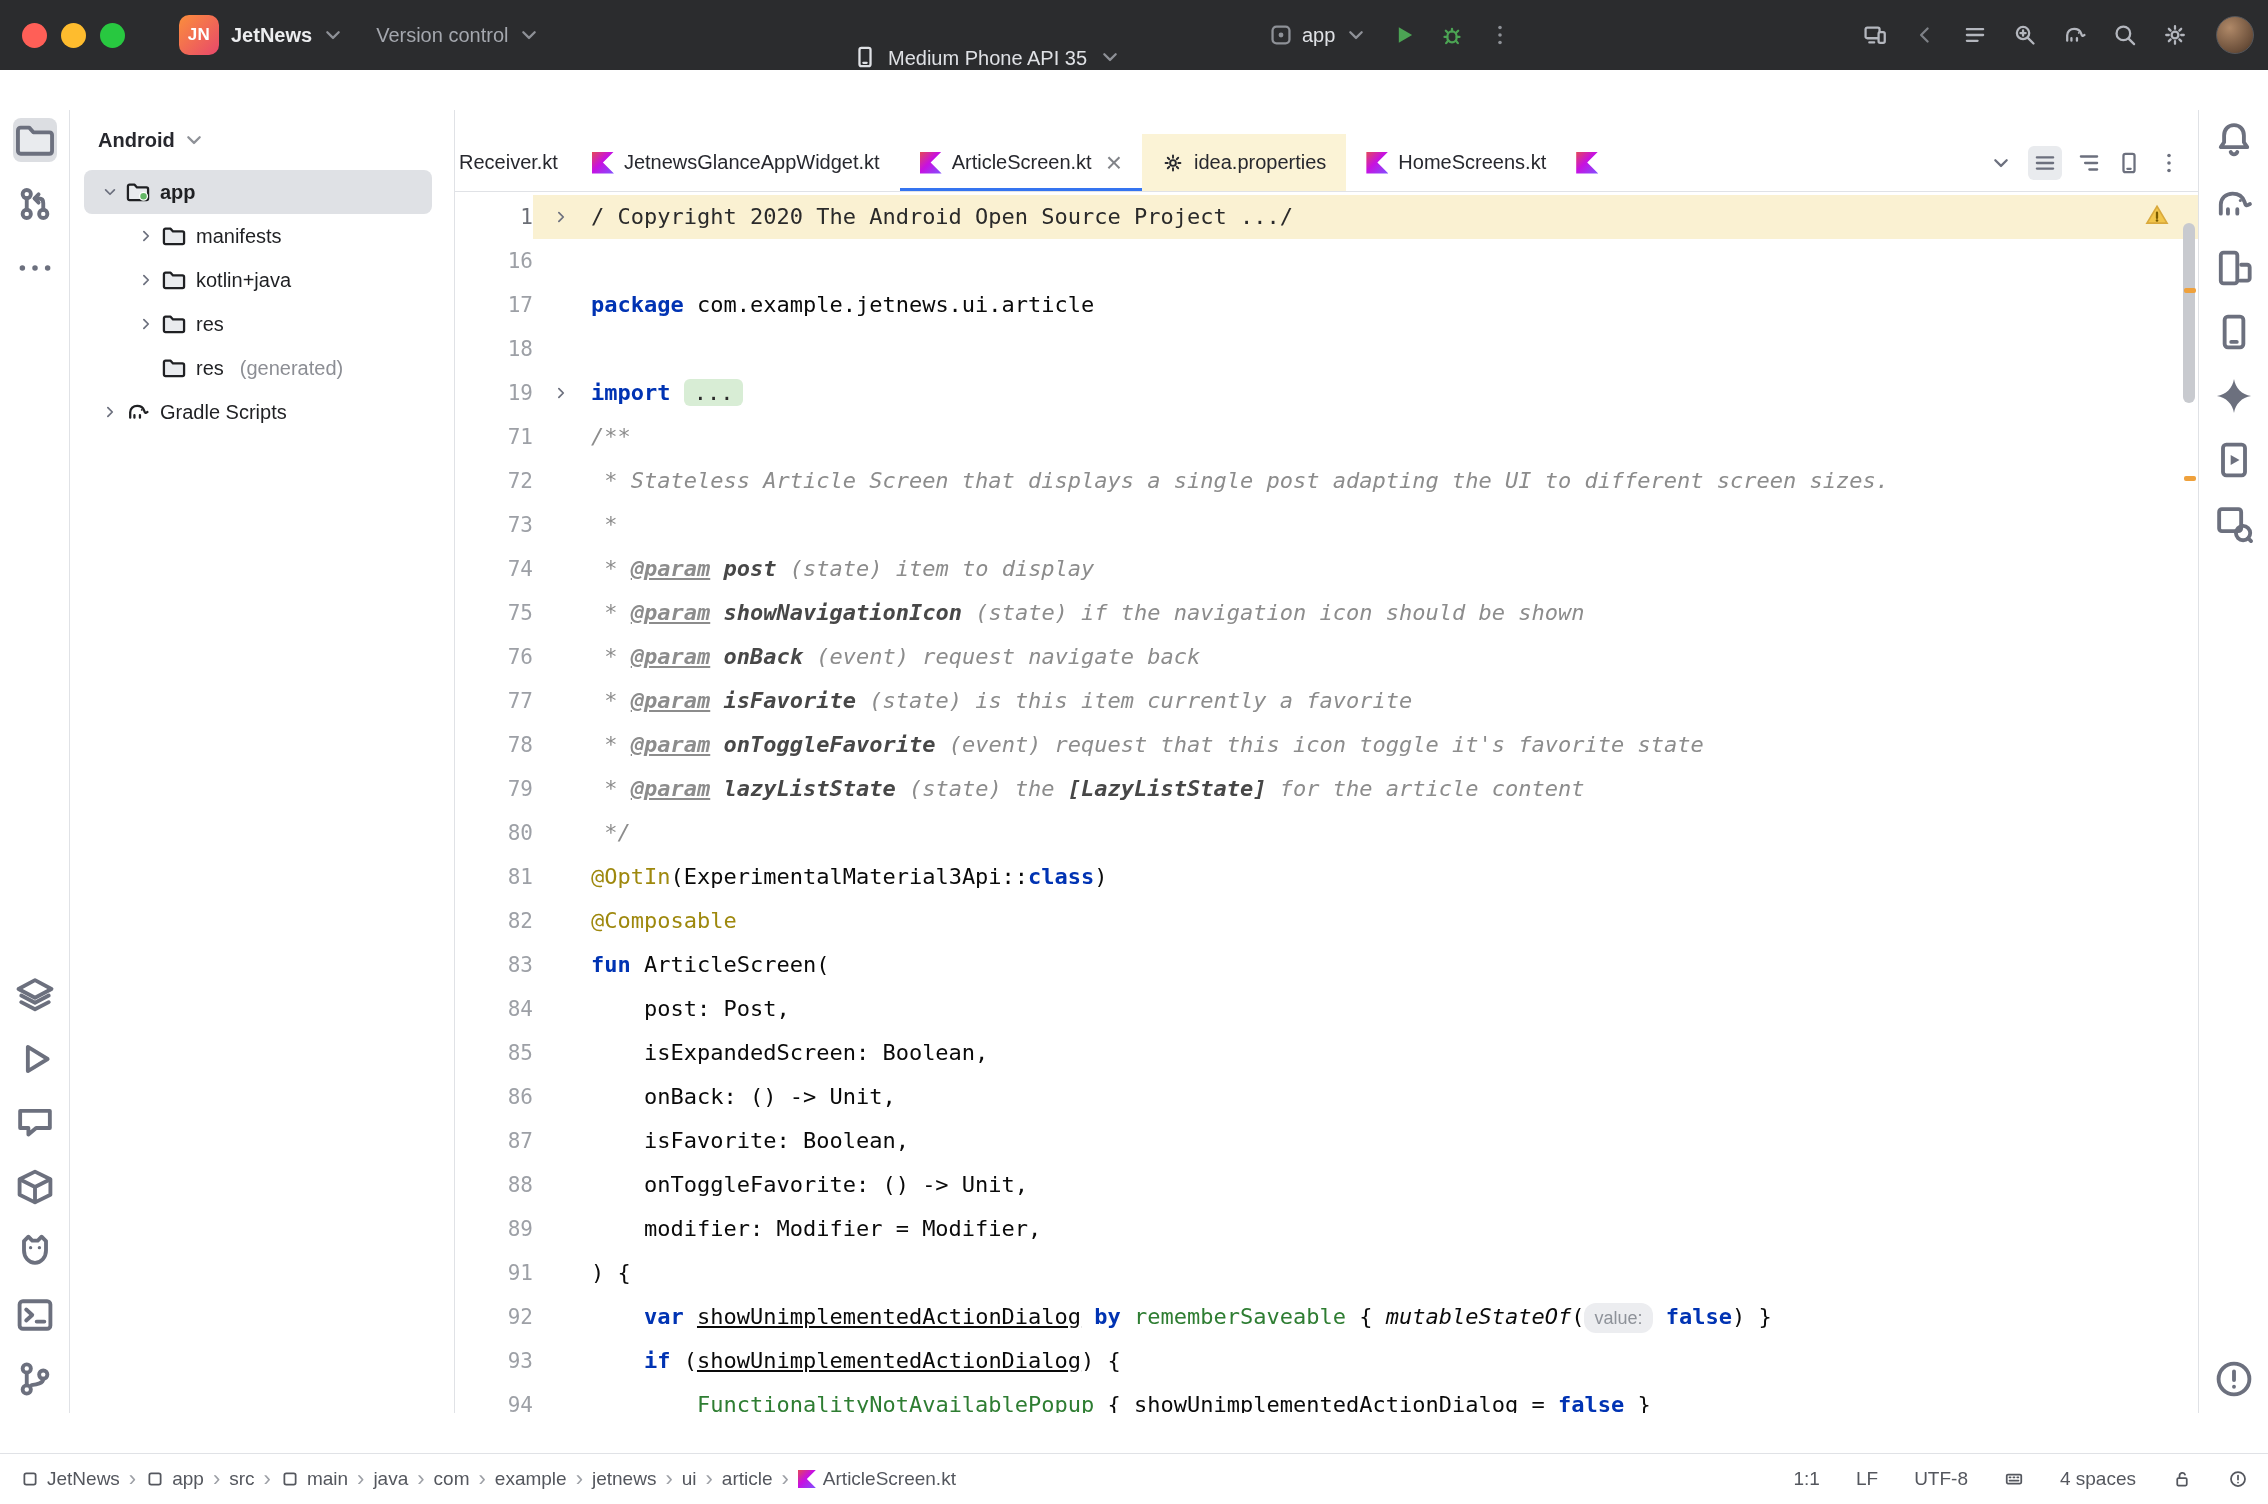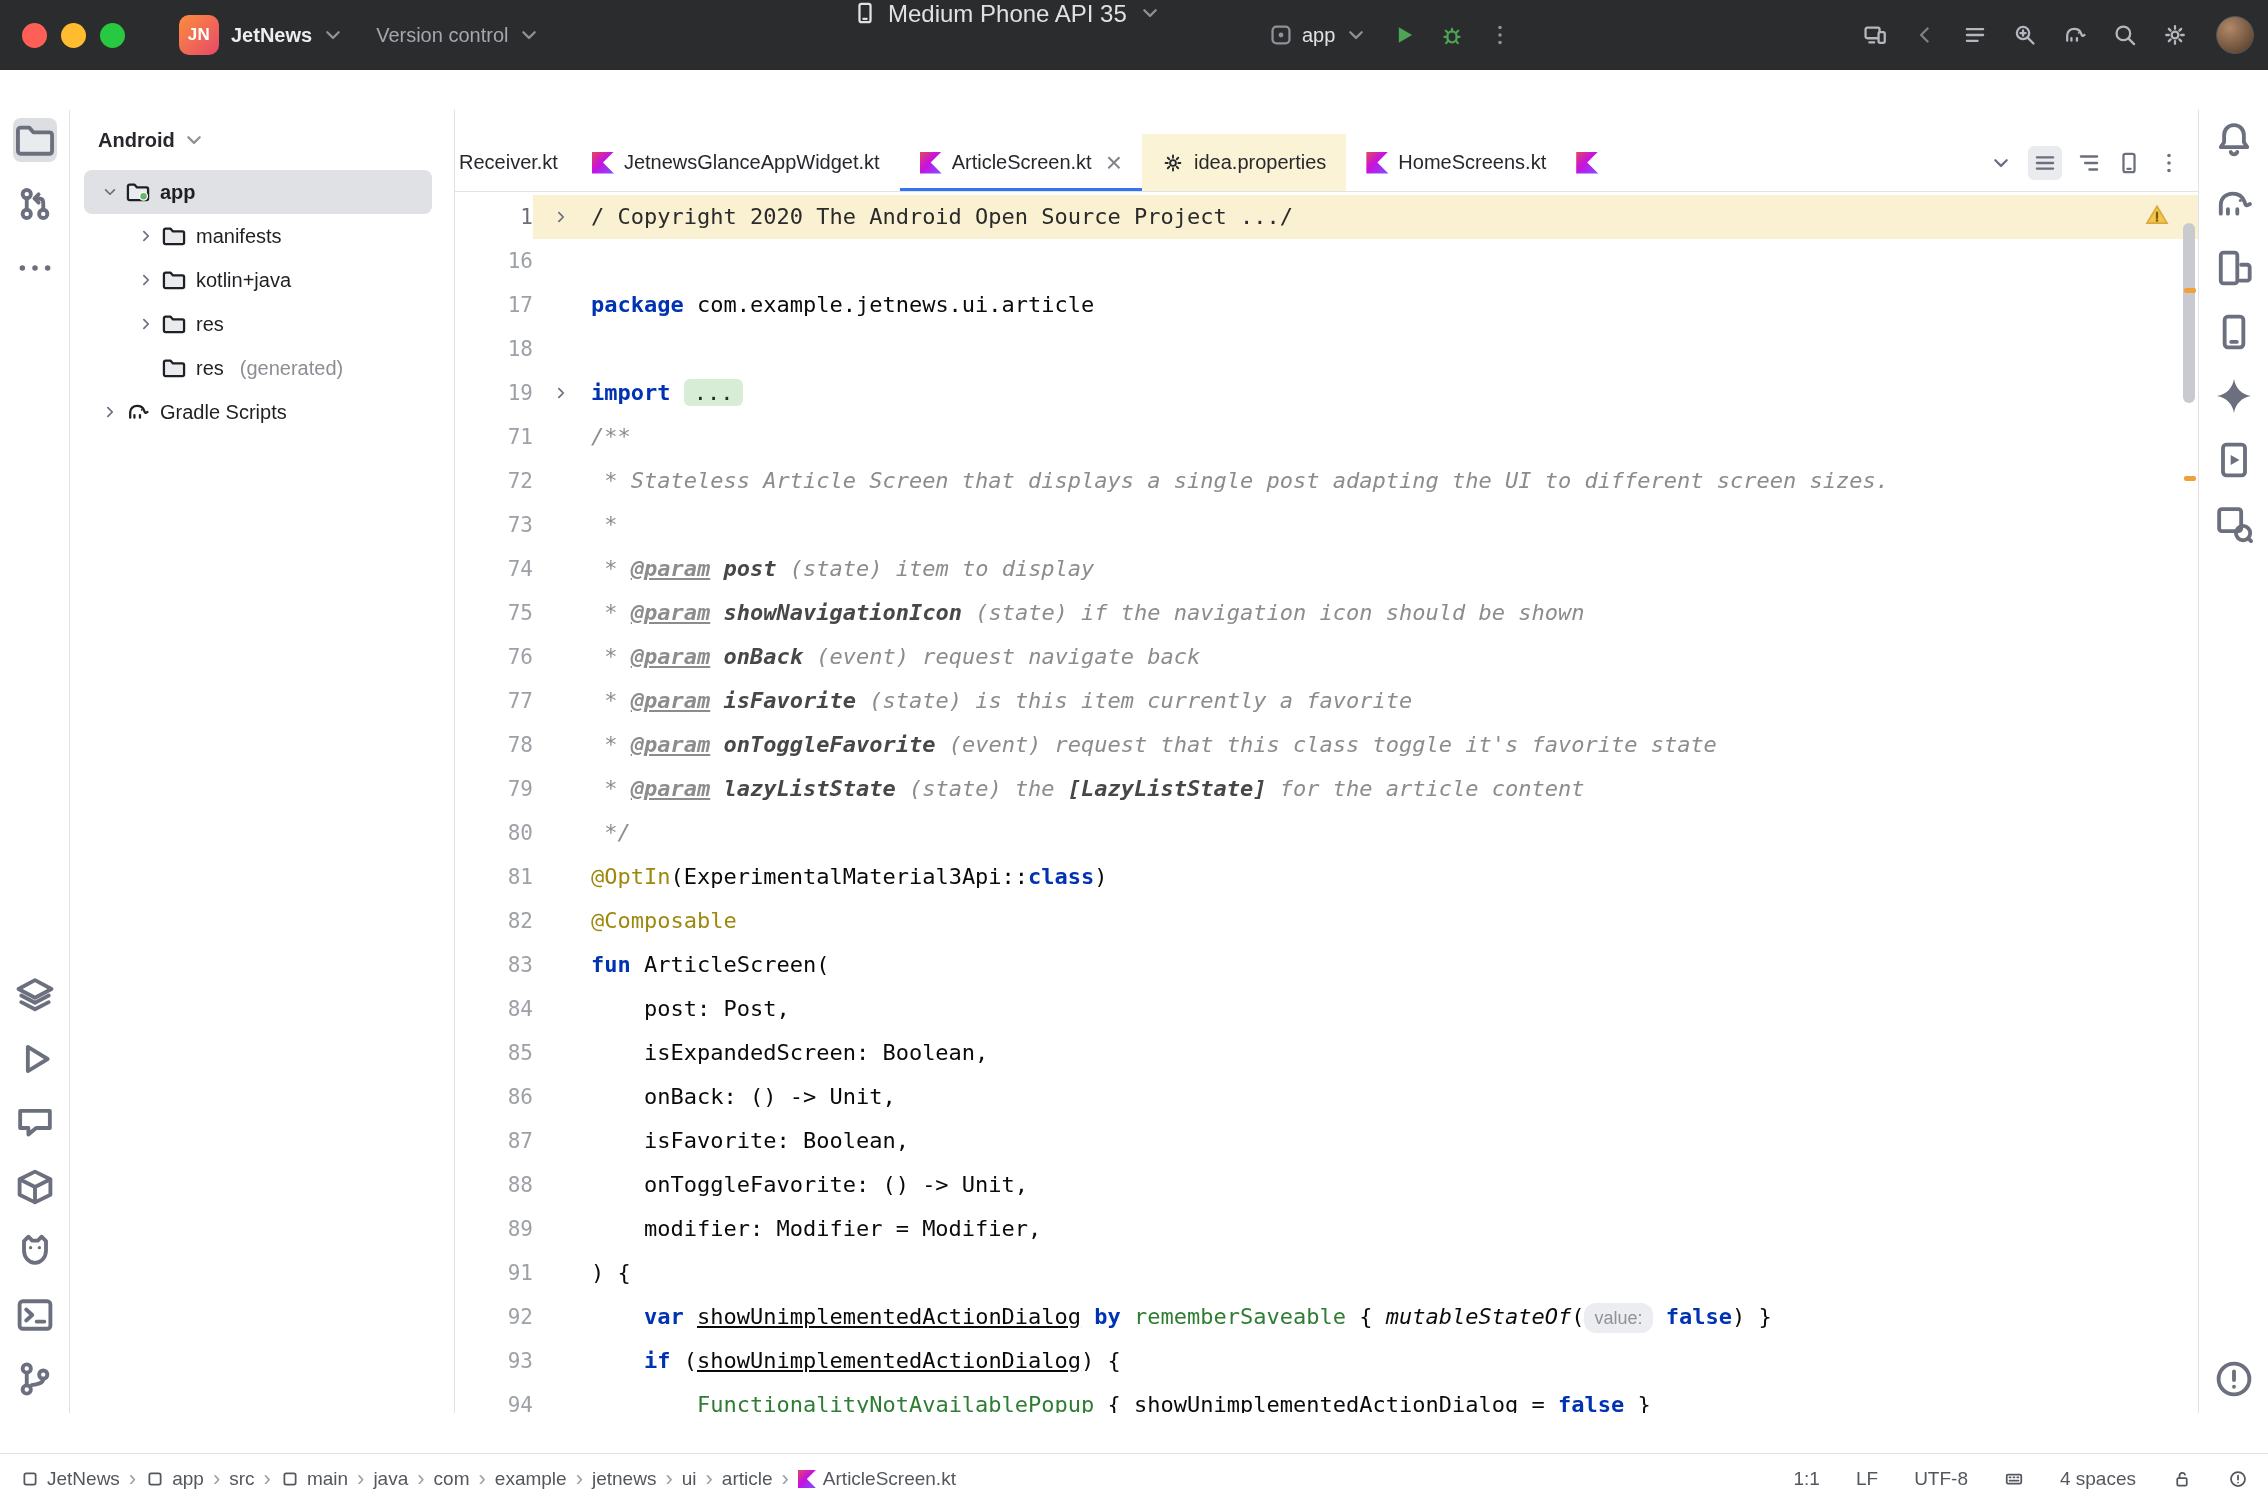--- a/index.html
+++ b/index.html
@@ -10,21 +10,21 @@
   .titlebar{flex:0 0 70px;background:#2B2C2E;display:flex;align-items:center;color:#DFE1E5;position:relative;}
   .lights{display:flex;gap:14px;padding:0 0 0 22px;}
   .light{width:25px;height:25px;border-radius:50%;}
   .light.red{background:#FF5F57;}.light.yellow{background:#FEBC2E;}.light.green{background:#28C840;}
   .badge{width:40px;height:40px;border-radius:10px;margin-left:54px;margin-right:12px;
     background:linear-gradient(135deg,#FB8E3C,#E8486B);color:#fff;font-weight:bold;font-size:17px;
     display:flex;align-items:center;justify-content:center;letter-spacing:.5px;}
   .tb-item{display:flex;align-items:center;gap:8px;font-size:20px;white-space:nowrap;}
   .project-name{font-weight:600;color:#ECEDEF;}
   .vcs{color:#A4A7AE;margin-left:30px;}
-  .center-group{position:absolute;left:852px;top:0;height:70px;display:flex;align-items:flex-start;gap:10px;font-size:24px;color:#DFE1E5;}
+  .center-group{position:absolute;left:852px;top:0;height:70px;display:flex;align-items:flex-end;gap:10px;font-size:20px;color:#DFE1E5;}
   .config-group{position:absolute;left:1268px;top:0;height:70px;display:flex;align-items:center;gap:22px;}
   .right-group{position:absolute;right:14px;top:0;height:70px;display:flex;align-items:center;gap:24px;color:#B4B7BE;}
   .right-group .dimmer{color:#7E8187;}
   .avatar{width:38px;height:38px;border-radius:50%;margin-left:4px;
     background:radial-gradient(circle at 35% 30%,#B08968,#6B4F3A 70%,#42301f);border:1px solid #55565A;}
   .ic{display:inline-flex;align-items:center;justify-content:center;}
   .ic svg{width:26px;height:26px;display:block;}
   .ic.small svg{width:20px;height:20px;}
   .ic.dim{color:#8E9197;}
   .green-ic{color:#4CA454;}
@@ -475,21 +475,21 @@
             <div class="ln"><span class="num">19</span><span class="fold"><svg viewBox="0 0 16 16" fill="none" stroke="currentColor" stroke-width="1.4" stroke-linecap="round" stroke-linejoin="round">
                   <path d="M6.3 4.5 9.8 8l-3.5 3.5"></path>
                 </svg></span><span class="codeline"><span class="tk-kw">import</span><span class="tk-d"> </span><span class="foldchip">...</span></span></div>
             <div class="ln"><span class="num">71</span><span class="fold"></span><span class="codeline"><span class="tk-cm">/**</span></span></div>
             <div class="ln"><span class="num">72</span><span class="fold"></span><span class="codeline"><span class="tk-cm"> * Stateless Article Screen that displays a single post adapting the UI to different screen sizes.</span></span></div>
             <div class="ln"><span class="num">73</span><span class="fold"></span><span class="codeline"><span class="tk-cm"> *</span></span></div>
             <div class="ln"><span class="num">74</span><span class="fold"></span><span class="codeline"><span class="tk-cm"> * </span><span class="tk-dt">@param</span><span class="tk-cm"> </span><span class="tk-dp">post</span><span class="tk-cm"> (state) item to display</span></span></div>
             <div class="ln"><span class="num">75</span><span class="fold"></span><span class="codeline"><span class="tk-cm"> * </span><span class="tk-dt">@param</span><span class="tk-cm"> </span><span class="tk-dp">showNavigationIcon</span><span class="tk-cm"> (state) if the navigation icon should be shown</span></span></div>
             <div class="ln"><span class="num">76</span><span class="fold"></span><span class="codeline"><span class="tk-cm"> * </span><span class="tk-dt">@param</span><span class="tk-cm"> </span><span class="tk-dp">onBack</span><span class="tk-cm"> (event) request navigate back</span></span></div>
             <div class="ln"><span class="num">77</span><span class="fold"></span><span class="codeline"><span class="tk-cm"> * </span><span class="tk-dt">@param</span><span class="tk-cm"> </span><span class="tk-dp">isFavorite</span><span class="tk-cm"> (state) is this item currently a favorite</span></span></div>
-            <div class="ln"><span class="num">78</span><span class="fold"></span><span class="codeline"><span class="tk-cm"> * </span><span class="tk-dt">@param</span><span class="tk-cm"> </span><span class="tk-dp">onToggleFavorite</span><span class="tk-cm"> (event) request that this class toggle it's favorite state</span></span></div>
+            <div class="ln"><span class="num">78</span><span class="fold"></span><span class="codeline"><span class="tk-cm"> * </span><span class="tk-dt">@param</span><span class="tk-cm"> </span><span class="tk-dp">onToggleFavorite</span><span class="tk-cm"> (event) request that this icon toggle it's favorite state</span></span></div>
             <div class="ln"><span class="num">79</span><span class="fold"></span><span class="codeline"><span class="tk-cm"> * </span><span class="tk-dt">@param</span><span class="tk-cm"> </span><span class="tk-dp">lazyListState</span><span class="tk-cm"> (state) the </span><span class="tk-dp">[LazyListState]</span><span class="tk-cm"> for the article content</span></span></div>
             <div class="ln"><span class="num">80</span><span class="fold"></span><span class="codeline"><span class="tk-cm"> */</span></span></div>
             <div class="ln"><span class="num">81</span><span class="fold"></span><span class="codeline"><span class="tk-an">@OptIn</span><span class="tk-d">(ExperimentalMaterial3Api::</span><span class="tk-kw">class</span><span class="tk-d">)</span></span></div>
             <div class="ln"><span class="num">82</span><span class="fold"></span><span class="codeline"><span class="tk-an">@Composable</span></span></div>
             <div class="ln"><span class="num">83</span><span class="fold"></span><span class="codeline"><span class="tk-kw">fun</span><span class="tk-d"> ArticleScreen(</span></span></div>
             <div class="ln"><span class="num">84</span><span class="fold"></span><span class="codeline"><span class="tk-d">    post: Post,</span></span></div>
             <div class="ln"><span class="num">85</span><span class="fold"></span><span class="codeline"><span class="tk-d">    isExpandedScreen: Boolean,</span></span></div>
             <div class="ln"><span class="num">86</span><span class="fold"></span><span class="codeline"><span class="tk-d">    onBack: () -&gt; Unit,</span></span></div>
             <div class="ln"><span class="num">87</span><span class="fold"></span><span class="codeline"><span class="tk-d">    isFavorite: Boolean,</span></span></div>
             <div class="ln"><span class="num">88</span><span class="fold"></span><span class="codeline"><span class="tk-d">    onToggleFavorite: () -&gt; Unit,</span></span></div>

